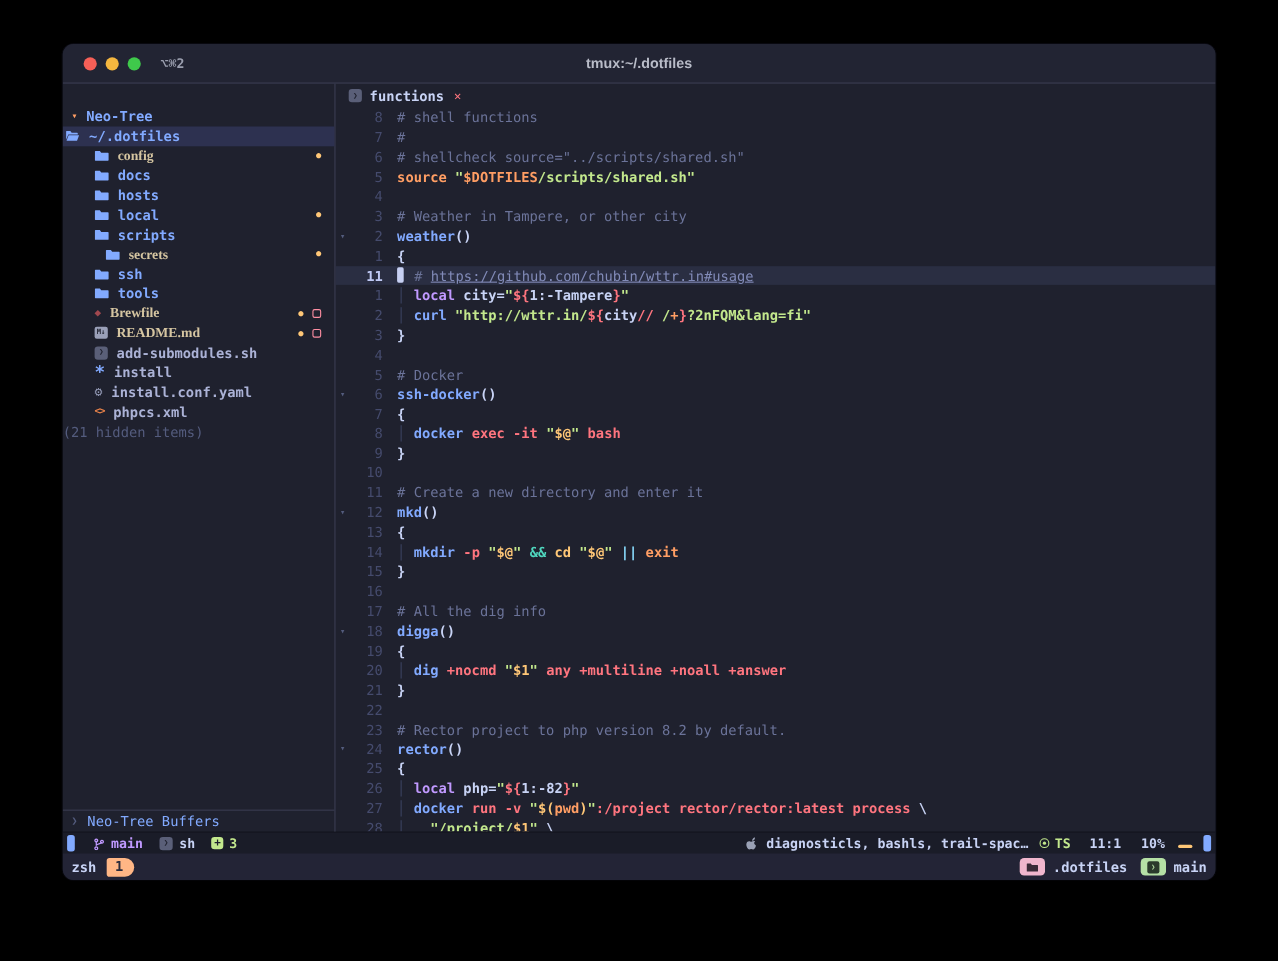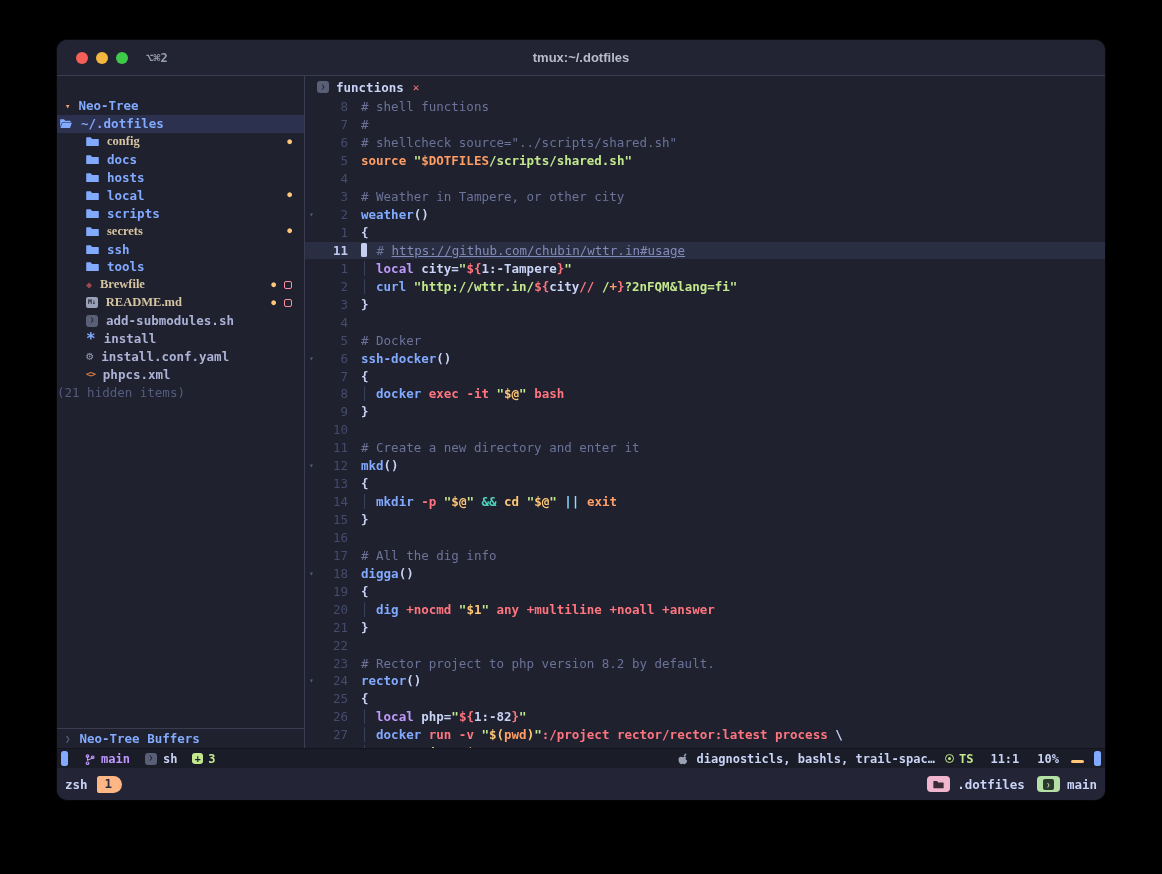--- a/index.html
+++ b/index.html
@@ -33,21 +33,21 @@
   .ic.md{background:#9aa0b8;color:#1f212e;font-size:6.5px;font-weight:bold;border-radius:2px;
     padding:2px 2px;letter-spacing:0;}
   .ic.term{background:#5a5f78;color:#1f212e;width:12px;height:12px;border-radius:3px;
     font-size:7px;font-weight:bold;}
   .ic.star{color:var(--blue);font-size:16px;}
   .ic.gear{color:#9197b3;font-size:12px;}
   .ic.codeic{color:#e8824a;font-size:9px;font-weight:bold;letter-spacing:-1px;}
   .buffers{position:absolute;bottom:0;left:0;right:0;height:19px;border-top:1px solid var(--border);
     display:flex;align-items:center;padding-left:8px;gap:9px;}
   .buffers .chev{color:#545c7e;font-size:9px;}
-  .buffers .lbl{color:var(--blue);font-weight:bold;}
+  .buffers .lbl{color:var(--blue);font-weight:normal;}
   
   .editor{flex:1;display:flex;flex-direction:column;min-width:0;background:var(--bg);}
   .winbar{height:22px;display:flex;align-items:center;padding-left:12px;gap:7px;flex:none;}
   .winbar .tablbl{color:var(--fg);font-weight:bold;font-size:12.5px;}
   .winbar .close{color:var(--red);font-size:11px;margin-left:2px;}
   .code{flex:1;overflow:hidden;font-size:12.5px;}
   .code-row{height:17.95px;display:flex;align-items:center;white-space:pre;box-sizing:border-box;}
   .code-row.current{background:var(--lineBg);}
   .foldcol{width:13px;flex:none;text-align:center;color:#545c7e;font-size:8px;}
   .numcol{width:30px;flex:none;text-align:right;padding-right:13px;color:var(--gutter);}
@@ -71,21 +71,21 @@
   .sl-diff{display:flex;align-items:center;gap:5px;color:var(--green);margin-left:15px;}
   .plusbox{width:11px;height:11px;background:var(--green);border-radius:3px;display:flex;
     align-items:center;justify-content:center;color:#1f212e;font-size:10px;font-weight:bold;}
   .sl-right{margin-left:auto;display:flex;align-items:center;}
   .circledot{width:9px;height:9px;border:1.5px solid var(--green);border-radius:50%;
     display:flex;align-items:center;justify-content:center;box-sizing:border-box;}
   .circledot i{width:3px;height:3px;background:var(--green);border-radius:50%;}
   .caret{width:13px;height:3px;background:var(--gold);border-radius:1.5px;align-self:flex-end;
     margin-bottom:3px;}
   
-  .tmuxbar{height:32px;background:var(--tmuxBg);flex:none;display:flex;align-items:center;
+  .tmuxbar{height:24px;background:var(--tmuxBg);flex:none;display:flex;align-items:center;
     font-size:12.5px;font-weight:bold;padding:0 8px;color:var(--fg);}
   .pill-index{background:var(--peach);color:#2a2b3c;border-radius:3px 10px 10px 3px;
     padding:0 10px 1px 8px;margin-left:9px;line-height:16px;}
   .tm-badge{width:23px;height:16px;border-radius:4px;display:flex;align-items:center;
     justify-content:center;flex:none;}
   .tm-badge.pink{background:var(--pinkBadge);}
   .tm-badge.green{background:var(--greenBadge);color:#2a2b3c;font-size:8px;}
   .tm-right{margin-left:auto;display:flex;align-items:center;gap:7px;}
 </style>
 </head>
@@ -162,21 +162,21 @@
           </div>
           <div class="tree-row" style="padding-left:29px">
             <span class="fic">
               <svg width="13" height="11" viewBox="0 0 16 14">
                 <path d="M.8 1.5h5l1.6 2.2h7.8c.5 0 .8.4.8.8v7.5c0 .5-.4.8-.8.8H.8c-.5 0-.8-.4-.8-.8V2.3c0-.5.4-.8.8-.8z" fill="#82aaff"></path>
               </svg>
             </span>
             <span class="lbl fc-blue">scripts</span>
             <span class="badges"></span>
           </div>
-          <div class="tree-row" style="padding-left:29px">
+          <div class="tree-row" style="padding-left:39px">
             <span class="fic">
               <svg width="13" height="11" viewBox="0 0 16 14">
                 <path d="M.8 1.5h5l1.6 2.2h7.8c.5 0 .8.4.8.8v7.5c0 .5-.4.8-.8.8H.8c-.5 0-.8-.4-.8-.8V2.3c0-.5.4-.8.8-.8z" fill="#82aaff"></path>
               </svg>
             </span>
             <span class="lbl fc-modified">secrets</span>
             <span class="badges">
               <span class="b-dot">●</span>
             </span>
           </div>

